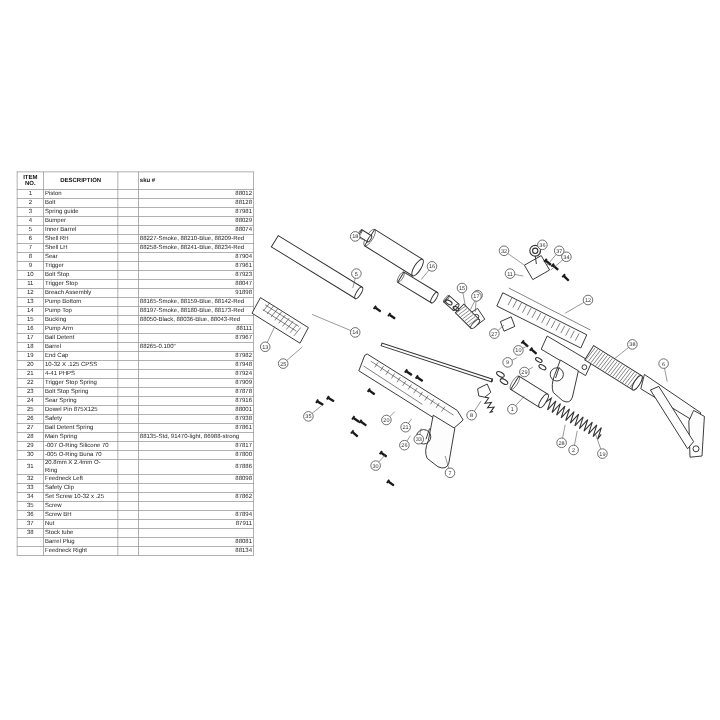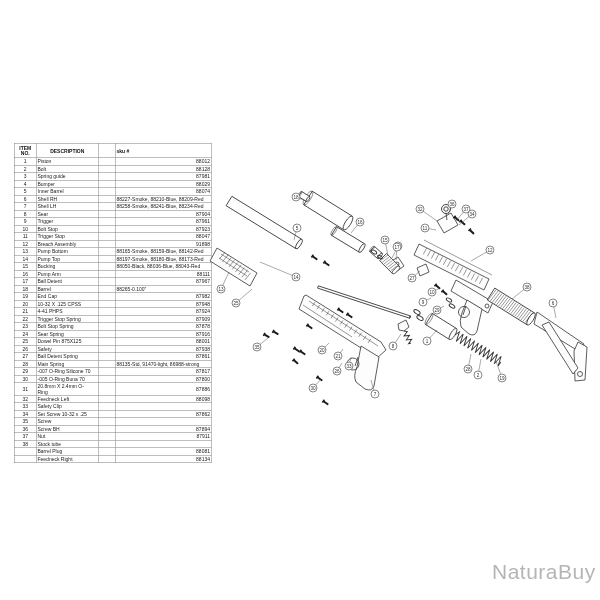--- a/index.html
+++ b/index.html
@@ -683,14 +683,13 @@
           </g>
           <g>
             <line x1="553" y1="303" x2="556" y2="318" stroke="#555555" stroke-width="0.5"></line>
             <circle cx="553" cy="303" r="4" fill="#fff" stroke="#555" stroke-width="0.7"></circle>
             <text x="553" y="304.6" text-anchor="middle" font-size="4.6" fill="#333" font-family="Liberation Sans, sans-serif">6</text>
           </g>
         </g>
       </g>
   </svg>
 
-  <div class="watermark" style="color: rgb(181, 181, 181);">NaturaBuy</div>
 </div>
 
 </body></html>

